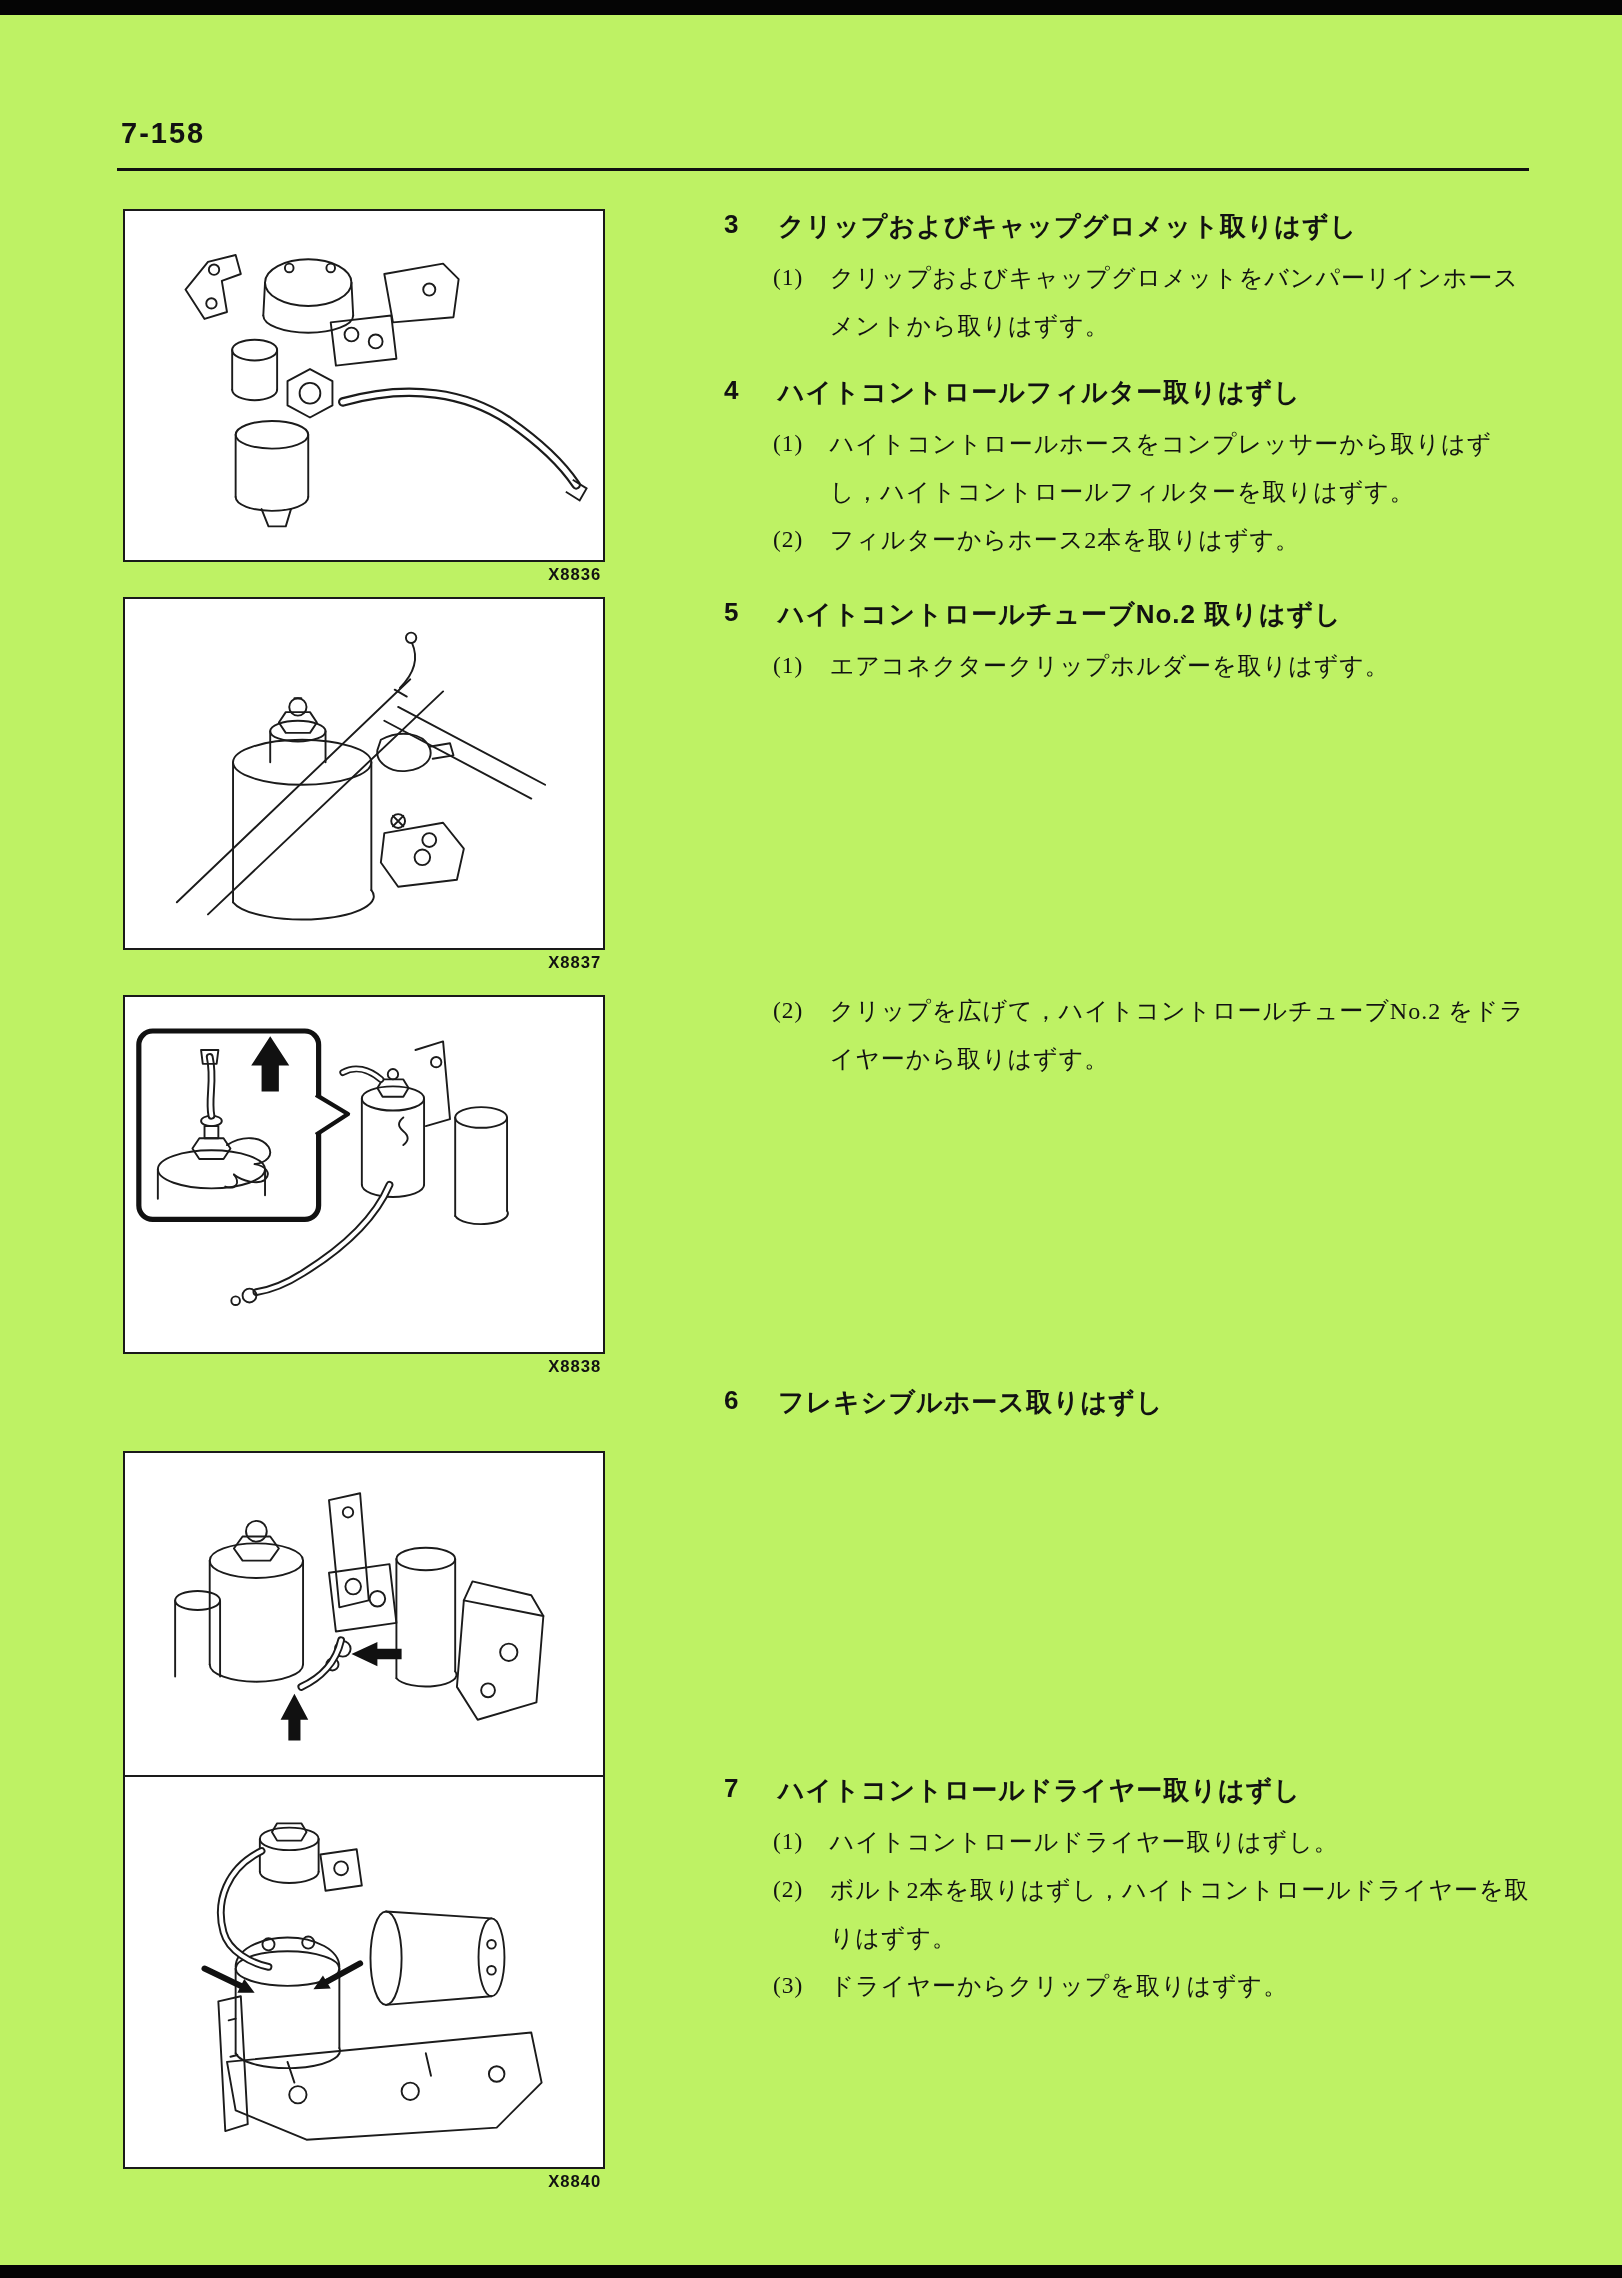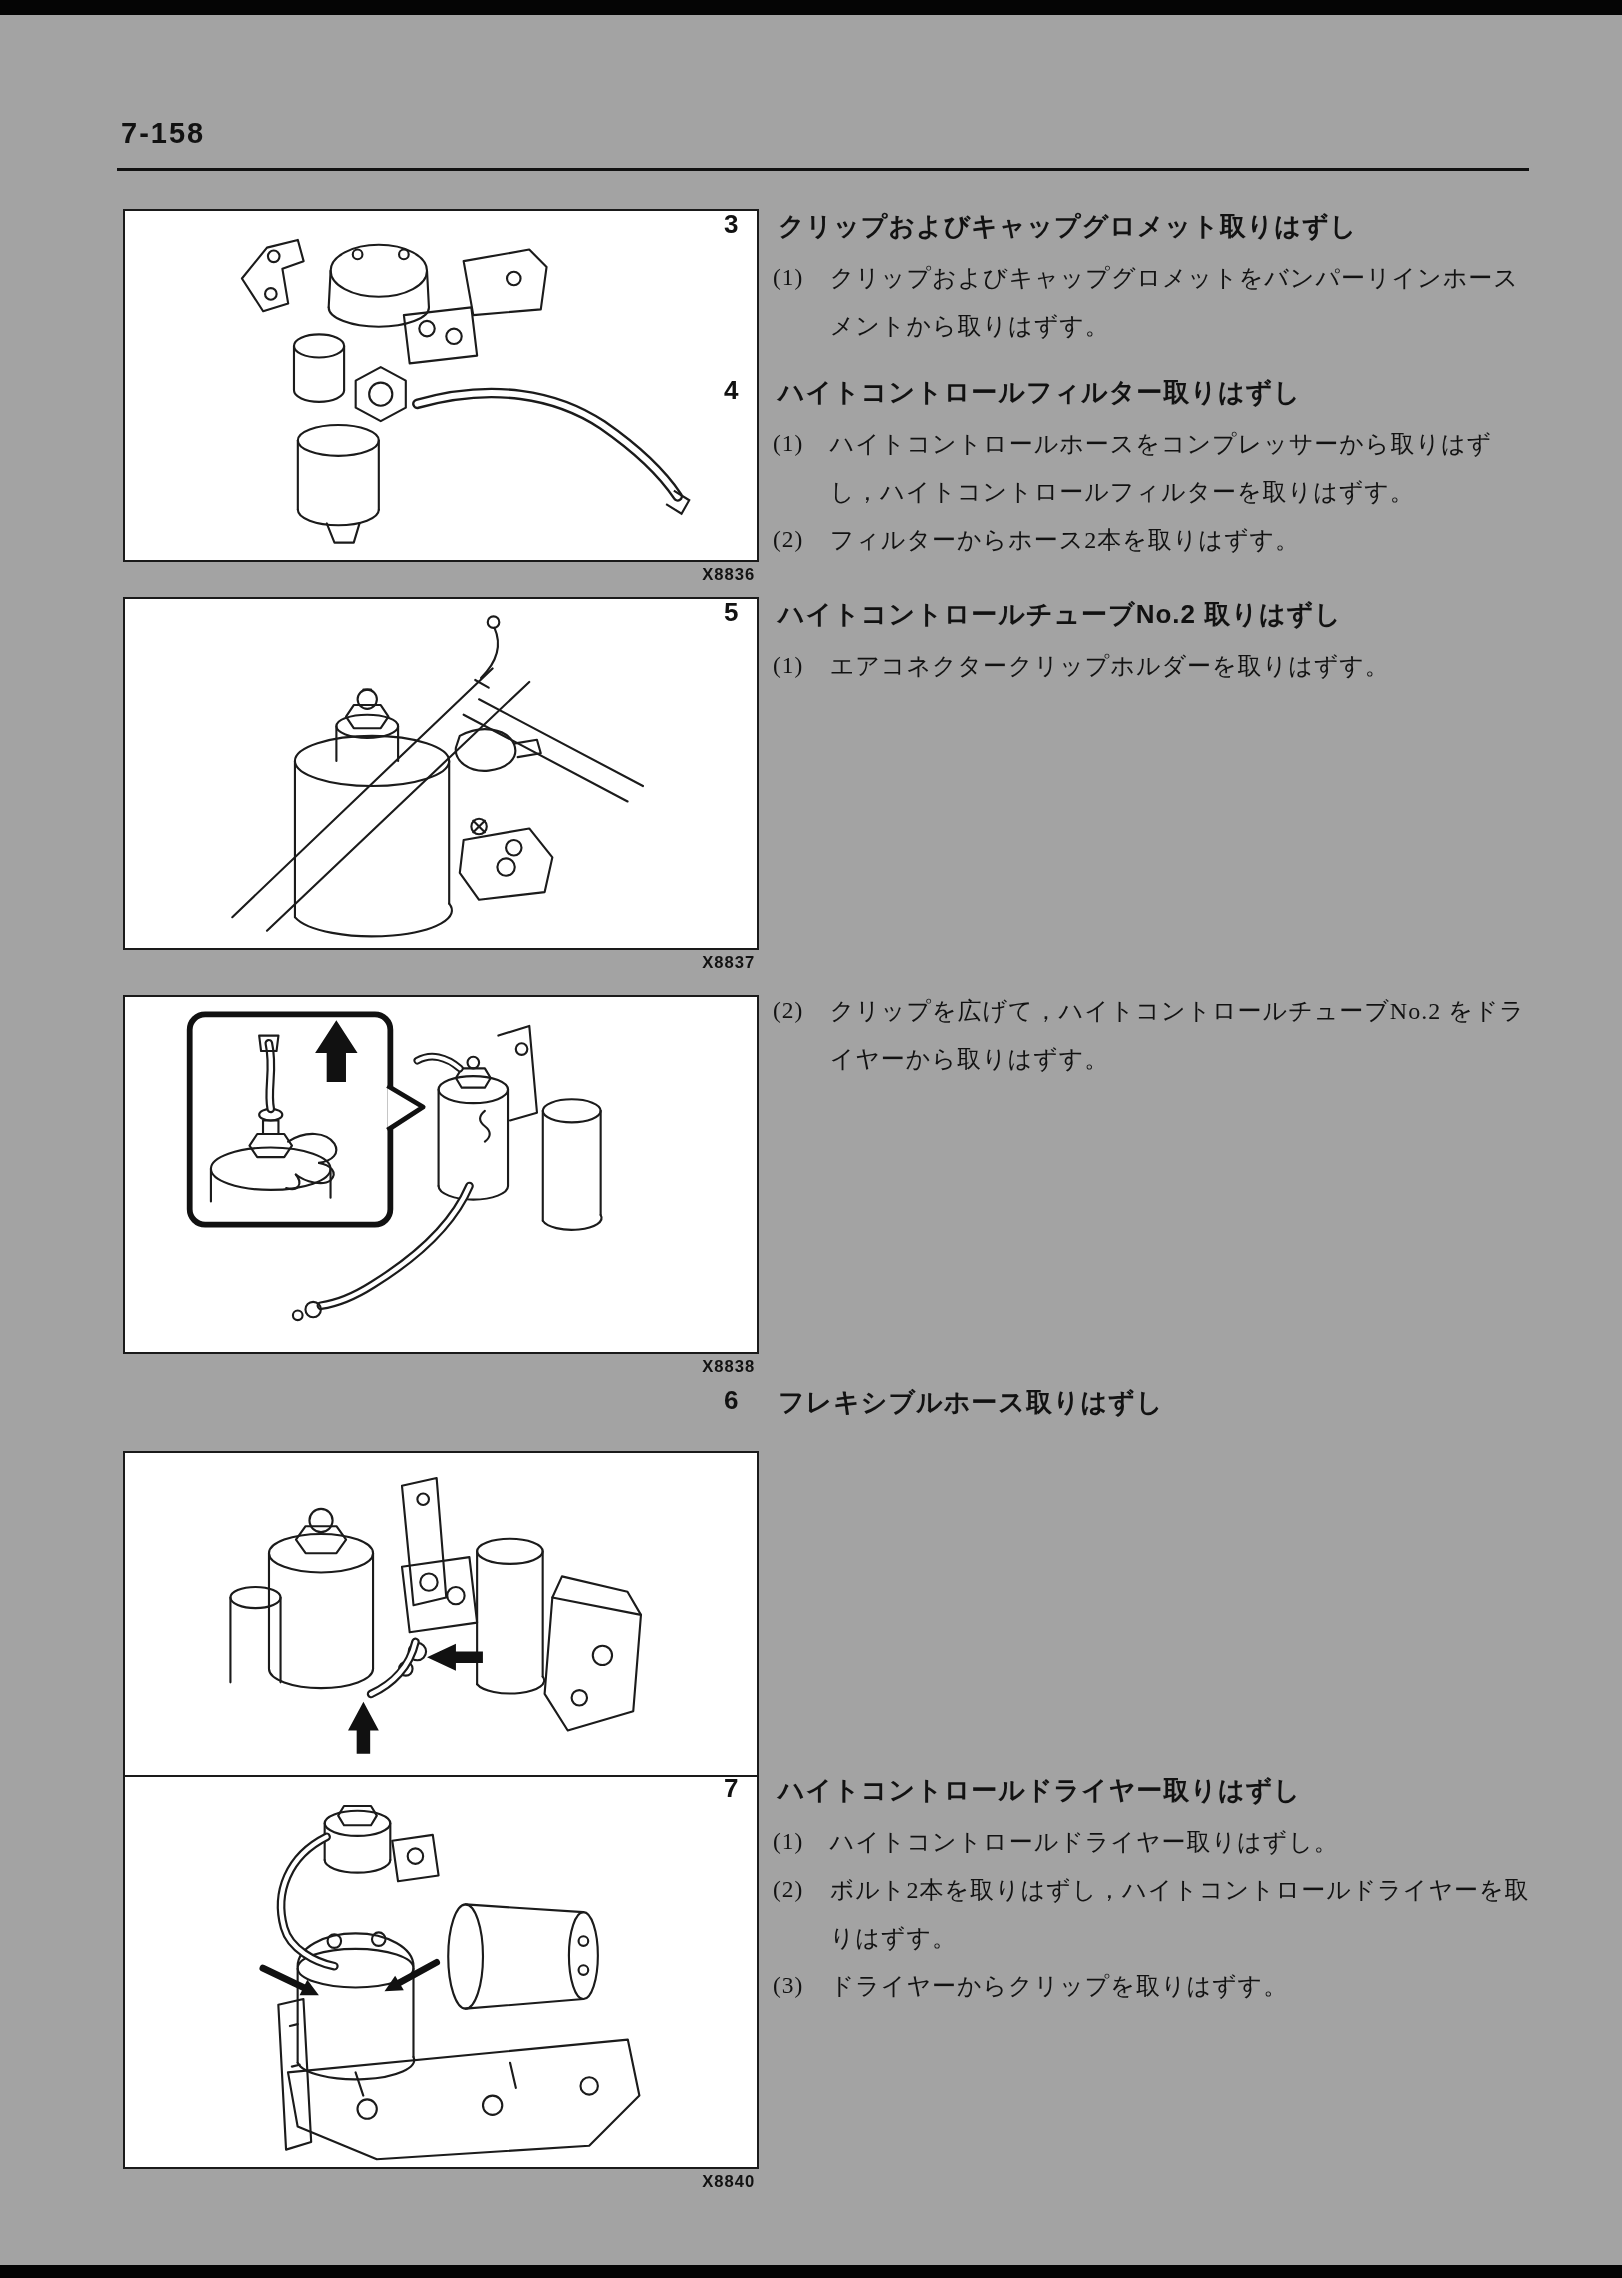--- a/index.html
+++ b/index.html
@@ -4,21 +4,21 @@
 <style>
   * { margin:0; padding:0; box-sizing:border-box; }
   html,body { width:1623px; height:2278px; }
   body {
     background:#f4f4f0;
     font-family:"Liberation Sans", sans-serif;
     color:#121212;
     position:relative;
     overflow:hidden;
   }
-  .page { position:absolute; inset:0; background:#a3a3a3; }
+  .page { position:absolute; inset:0; background:#bef264; }
 
   .scan-bar { position:absolute; left:0; right:0; background:#050505; }
   .scan-bar.top { top:0; height:14.6px; }
   .scan-bar.bottom { bottom:0; height:12.7px; }
 
   
   .page-number {
     position:absolute; left:121px; top:117px;
     font-size:29px; font-weight:bold; letter-spacing:2px;
   }
@@ -26,21 +26,21 @@
     position:absolute; left:417px; top:123px;
     font-size:25px; font-weight:bold; letter-spacing:4.9px;
     white-space:nowrap;
   }
   .header-rule {
     position:absolute; left:117px; top:168px;
     width:1412px; height:2.9px; background:#111;
   }
 
   
-  .fig { position:absolute; left:123px; width:636px; }
+  .fig { position:absolute; left:123px; width:482px; }
   .fig-box {
     border:2.9px solid #1a1a1a; background:#ffffff;
     width:100%; overflow:hidden;
   }
   .fig-box svg { display:block; width:100%; height:100%; }
   .fig-code {
     text-align:right; padding-right:3.9px; margin-top:2.9px;
     font-size:16.6px; font-weight:bold; letter-spacing:1px;
     font-family:"Liberation Sans", sans-serif;
   }

